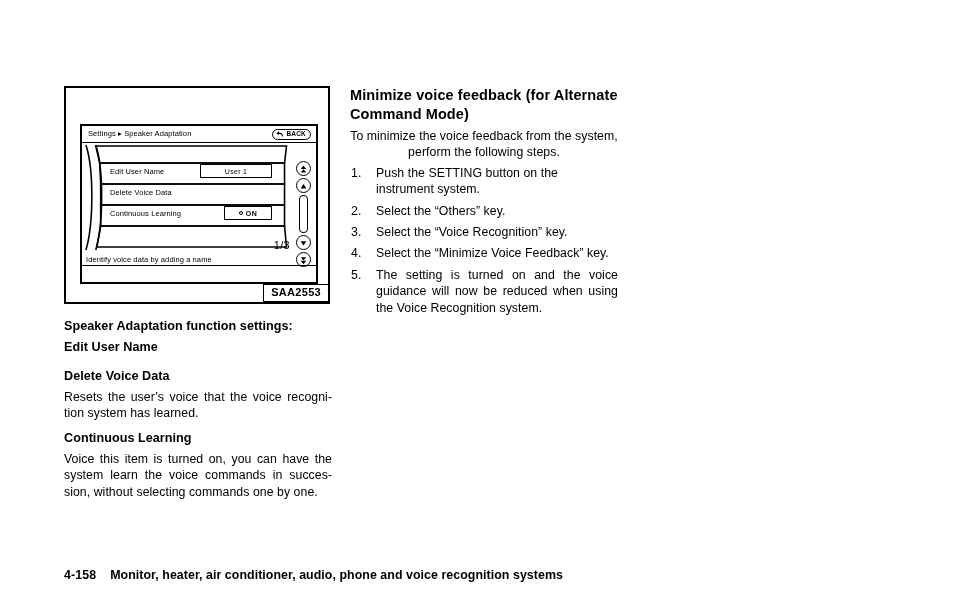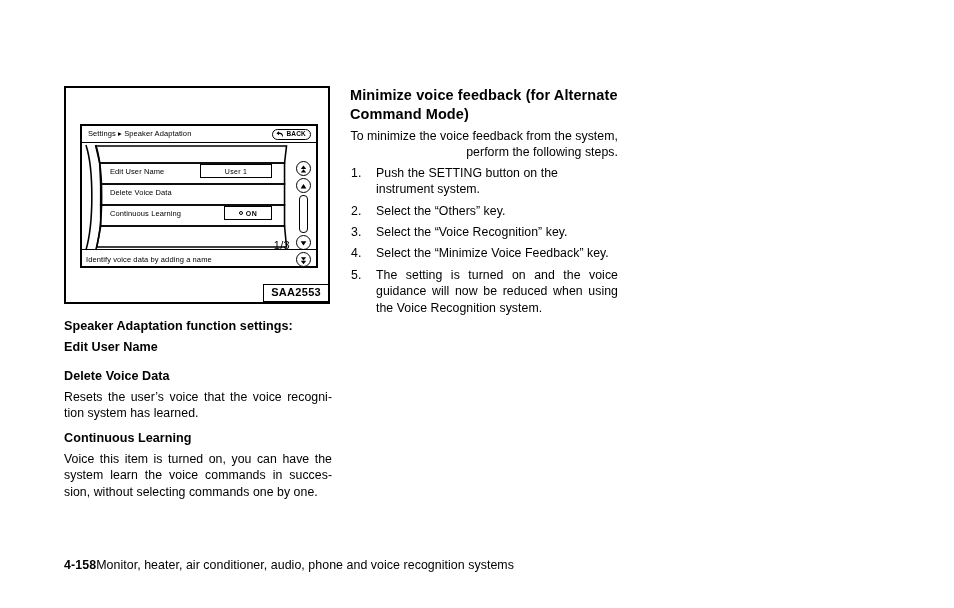--- a/index.html
+++ b/index.html
@@ -58,21 +58,21 @@
     background: #fff;
     line-height: 13px;
   }
 
   
   .screen {
     position: absolute;
     left: 14px;
     top: 36px;
     width: 238px;
-    height: 144px;
+    height: 160px;
     border: 2px solid #000;
     box-sizing: border-box;
     background: #fff;
   }
   .screen-titlebar {
     position: absolute;
     left: 0; top: 0;
     width: 100%;
     height: 17px;
     border-bottom: 1.5px solid #000;
@@ -227,21 +227,21 @@
     margin: 0;
     font-size: 12.3px;
     line-height: 16.4px;
     text-align: justify;
     letter-spacing: 0.05px;
   }
   p.body-left {
     margin: 0;
     font-size: 12.3px;
     line-height: 16.4px;
-    text-align: right;
+    text-align: center;
     letter-spacing: 0.05px;
   }
   h3.sub-head {
     margin: 0;
     font-size: 12.6px;
     font-weight: bold;
     line-height: 17px;
     letter-spacing: 0.05px;
   }
   .gap-sm { height: 8px; }
@@ -267,32 +267,33 @@
     top: 0;
     font-size: 12.3px;
   }
   li.justify { text-align: justify; }
   li.justify > .txt { display: inline; }
 
   
   .footer {
     position: absolute;
     left: 64px;
-    bottom: 36px;
+    bottom: 26px;
     display: flex;
     align-items: baseline;
+    gap: 14px;
     font-size: 12.4px;
     justify-content: space-between;
   }
   .footer-page {
     font-weight: bold;
     letter-spacing: 0.1px;
   }
   .footer-title {
-    font-weight: normal;
+    font-weight: bold;
     letter-spacing: 0.05px;
   }
 </style>
 </head>
 <body>
 
 <div class="page">
 
   <div class="col-left">
 

